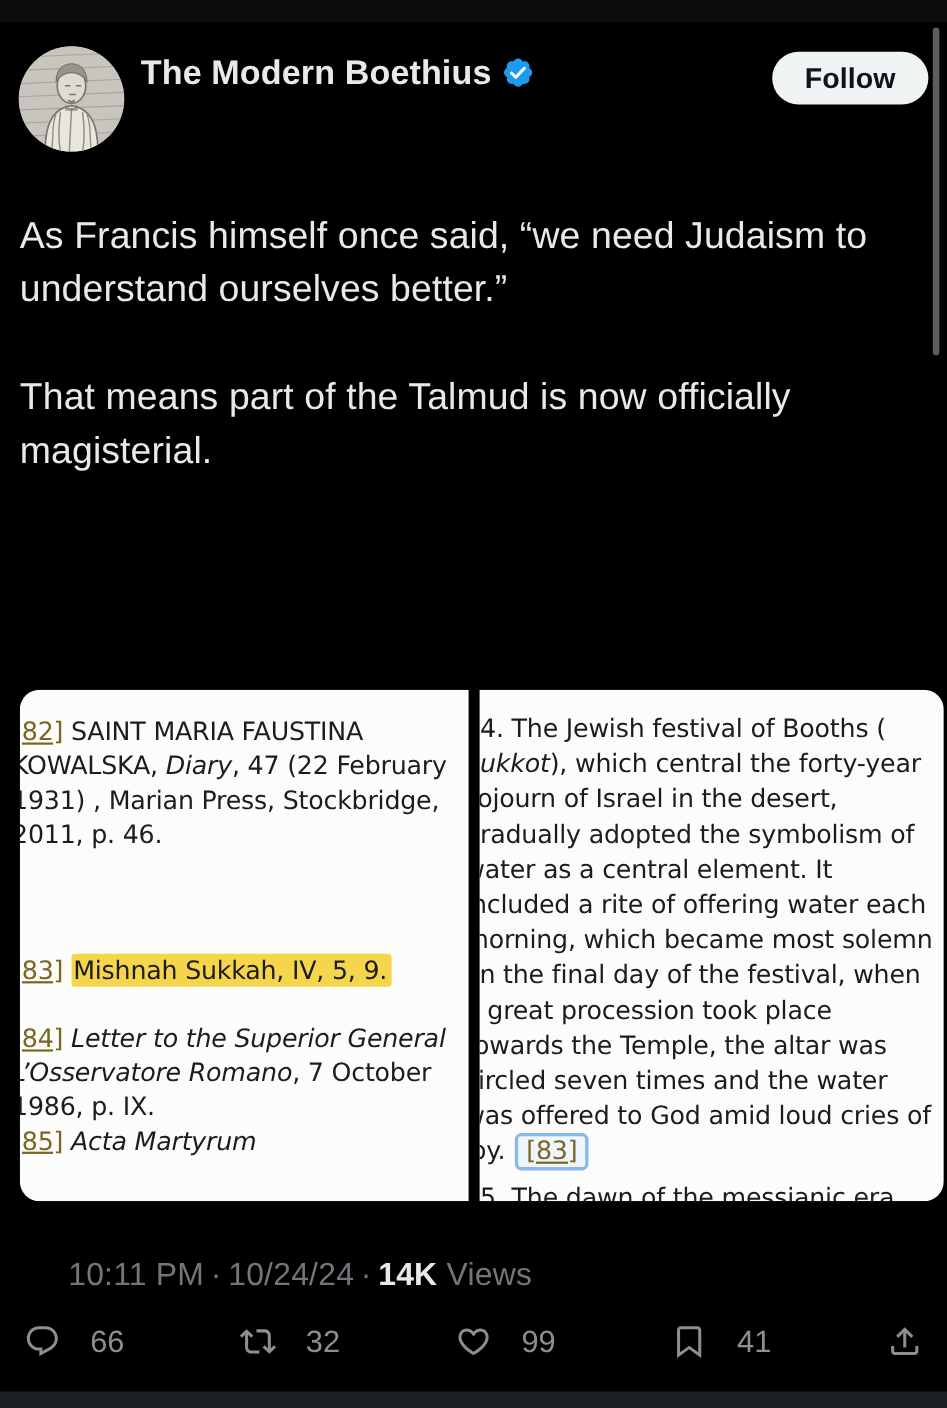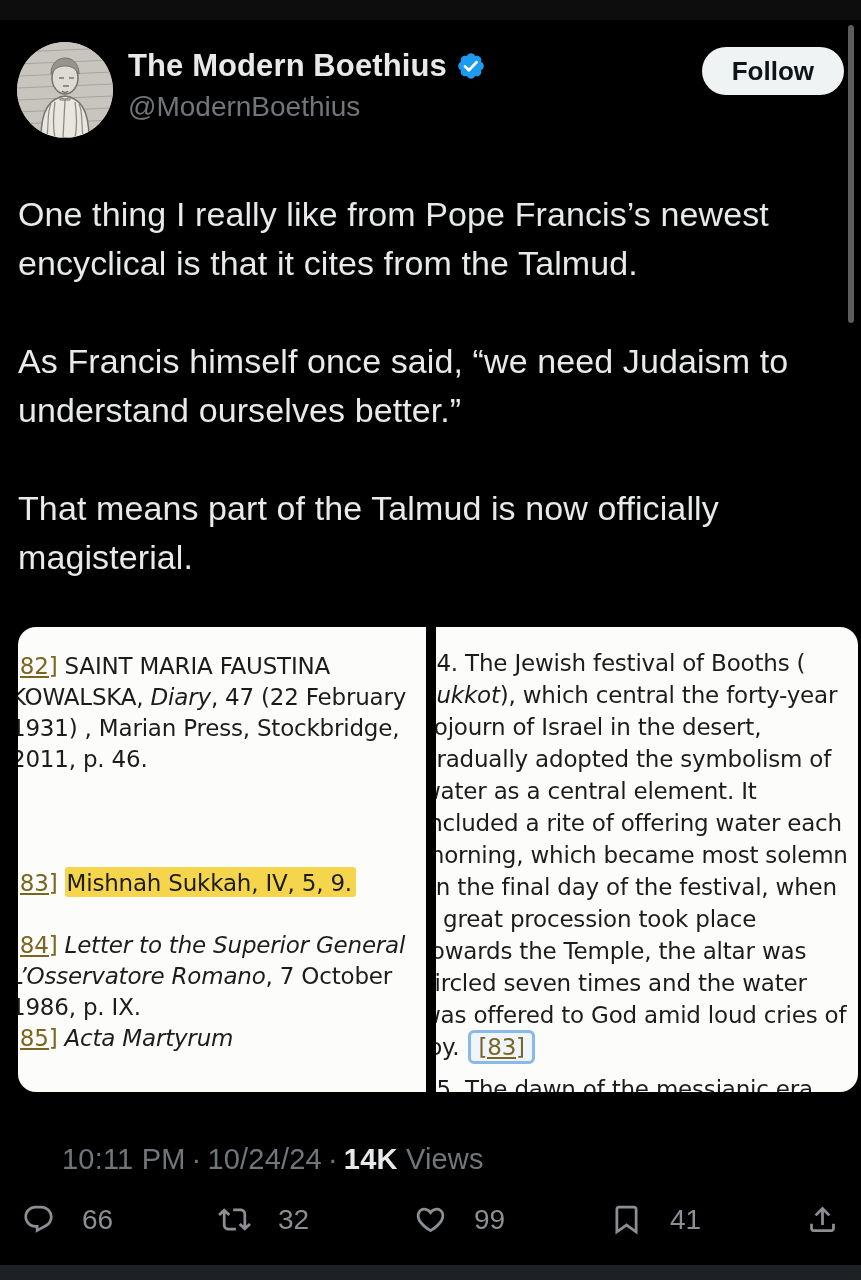--- a/index.html
+++ b/index.html
@@ -10,21 +10,21 @@
   }
   
   .top-strip{position:absolute;top:0;left:0;width:861px;height:20px;background:#0e0d0d;}
   .bottom-strip{position:absolute;bottom:0;left:0;width:861px;height:15px;background:#1d2125;}
   
   .scrollbar-thumb{position:absolute;right:7px;top:25px;width:6px;height:298px;border-radius:3px;background:#5b5d5f;}
 
   
   .header{position:absolute;top:42px;left:17px;right:17px;height:96px;display:flex;align-items:flex-start;}
   .avatar{width:96px;height:96px;border-radius:50%;overflow:hidden;flex:0 0 auto;background:#c9c7c0;cursor:pointer;}
-  .id-block{margin-left:15px;padding-top:6px;flex:1 1 auto;min-width:0;}
+  .id-block{margin-left:15px;padding-top:6px;flex:1 1 auto;min-width:0;text-align:right;}
   .name-row{display:flex;align-items:center;gap:9px;}
   .display-name{color:#e7e9ea;font-weight:700;font-size:31px;letter-spacing:.1px;}
   .badge{width:30px;height:30px;flex:0 0 auto;}
   .handle{color:#71767b;font-size:28px;margin-top:7px;}
   .follow-btn{
     flex:0 0 auto;margin-left:12px;margin-top:5px;height:48px;padding:0 30px;
     background:#eff3f4;color:#0f1419;border:none;border-radius:24px;
     font-family:inherit;font-weight:700;font-size:26px;cursor:pointer;
   }
 
@@ -114,27 +114,25 @@
       </svg>
     </div>
     <div class="id-block">
       <div class="name-row">
         <span class="display-name">The Modern Boethius</span>
         <svg class="badge" viewBox="0 0 24 24">
           <path fill="#1d9bf0" d="M22.25 12c0-1.43-.88-2.67-2.19-3.34.46-1.39.2-2.9-.81-3.91s-2.52-1.27-3.91-.81c-.66-1.31-1.91-2.19-3.34-2.19s-2.67.88-3.33 2.19c-1.4-.46-2.91-.2-3.92.81s-1.26 2.52-.8 3.91c-1.31.67-2.2 1.91-2.2 3.34s.89 2.67 2.2 3.34c-.46 1.39-.21 2.9.8 3.91s2.52 1.26 3.91.81c.67 1.31 1.91 2.19 3.34 2.19s2.68-.88 3.34-2.19c1.39.45 2.9.2 3.91-.81s1.27-2.52.81-3.91c1.31-.67 2.19-1.91 2.19-3.34z"></path>
           <path fill="none" stroke="#fff" stroke-width="2.2" stroke-linecap="round" stroke-linejoin="round" d="M7.2 12.3l3.1 3.1 6.2-6.5"></path>
         </svg>
       </div>
-      <div class="handle">@ModernBoethius</div>
     </div>
     <button class="follow-btn">Follow</button>
   </div>
 
   <div class="tweet-text">
-    <p>One thing I really like from Pope Francis’s newest encyclical is that it cites from the Talmud.</p>
     <p>As Francis himself once said, “we need Judaism to understand ourselves better.”</p>
     <p>That means part of the Talmud is now officially magisterial.</p>
   </div>
 
   <div class="attachment">
     <div class="panel panel-left">
       <div class="doc">
           <div class="doc-line"><span class="seg-link">[82]</span><span class="seg-plain"> SAINT MARIA FAUSTINA</span></div>
           <div class="doc-line"><span class="seg-plain">KOWALSKA, </span><span class="seg-italic">Diary</span><span class="seg-plain">, 47 (22 February</span></div>
           <div class="doc-line"><span class="seg-plain">1931) , Marian Press, Stockbridge,</span></div>

